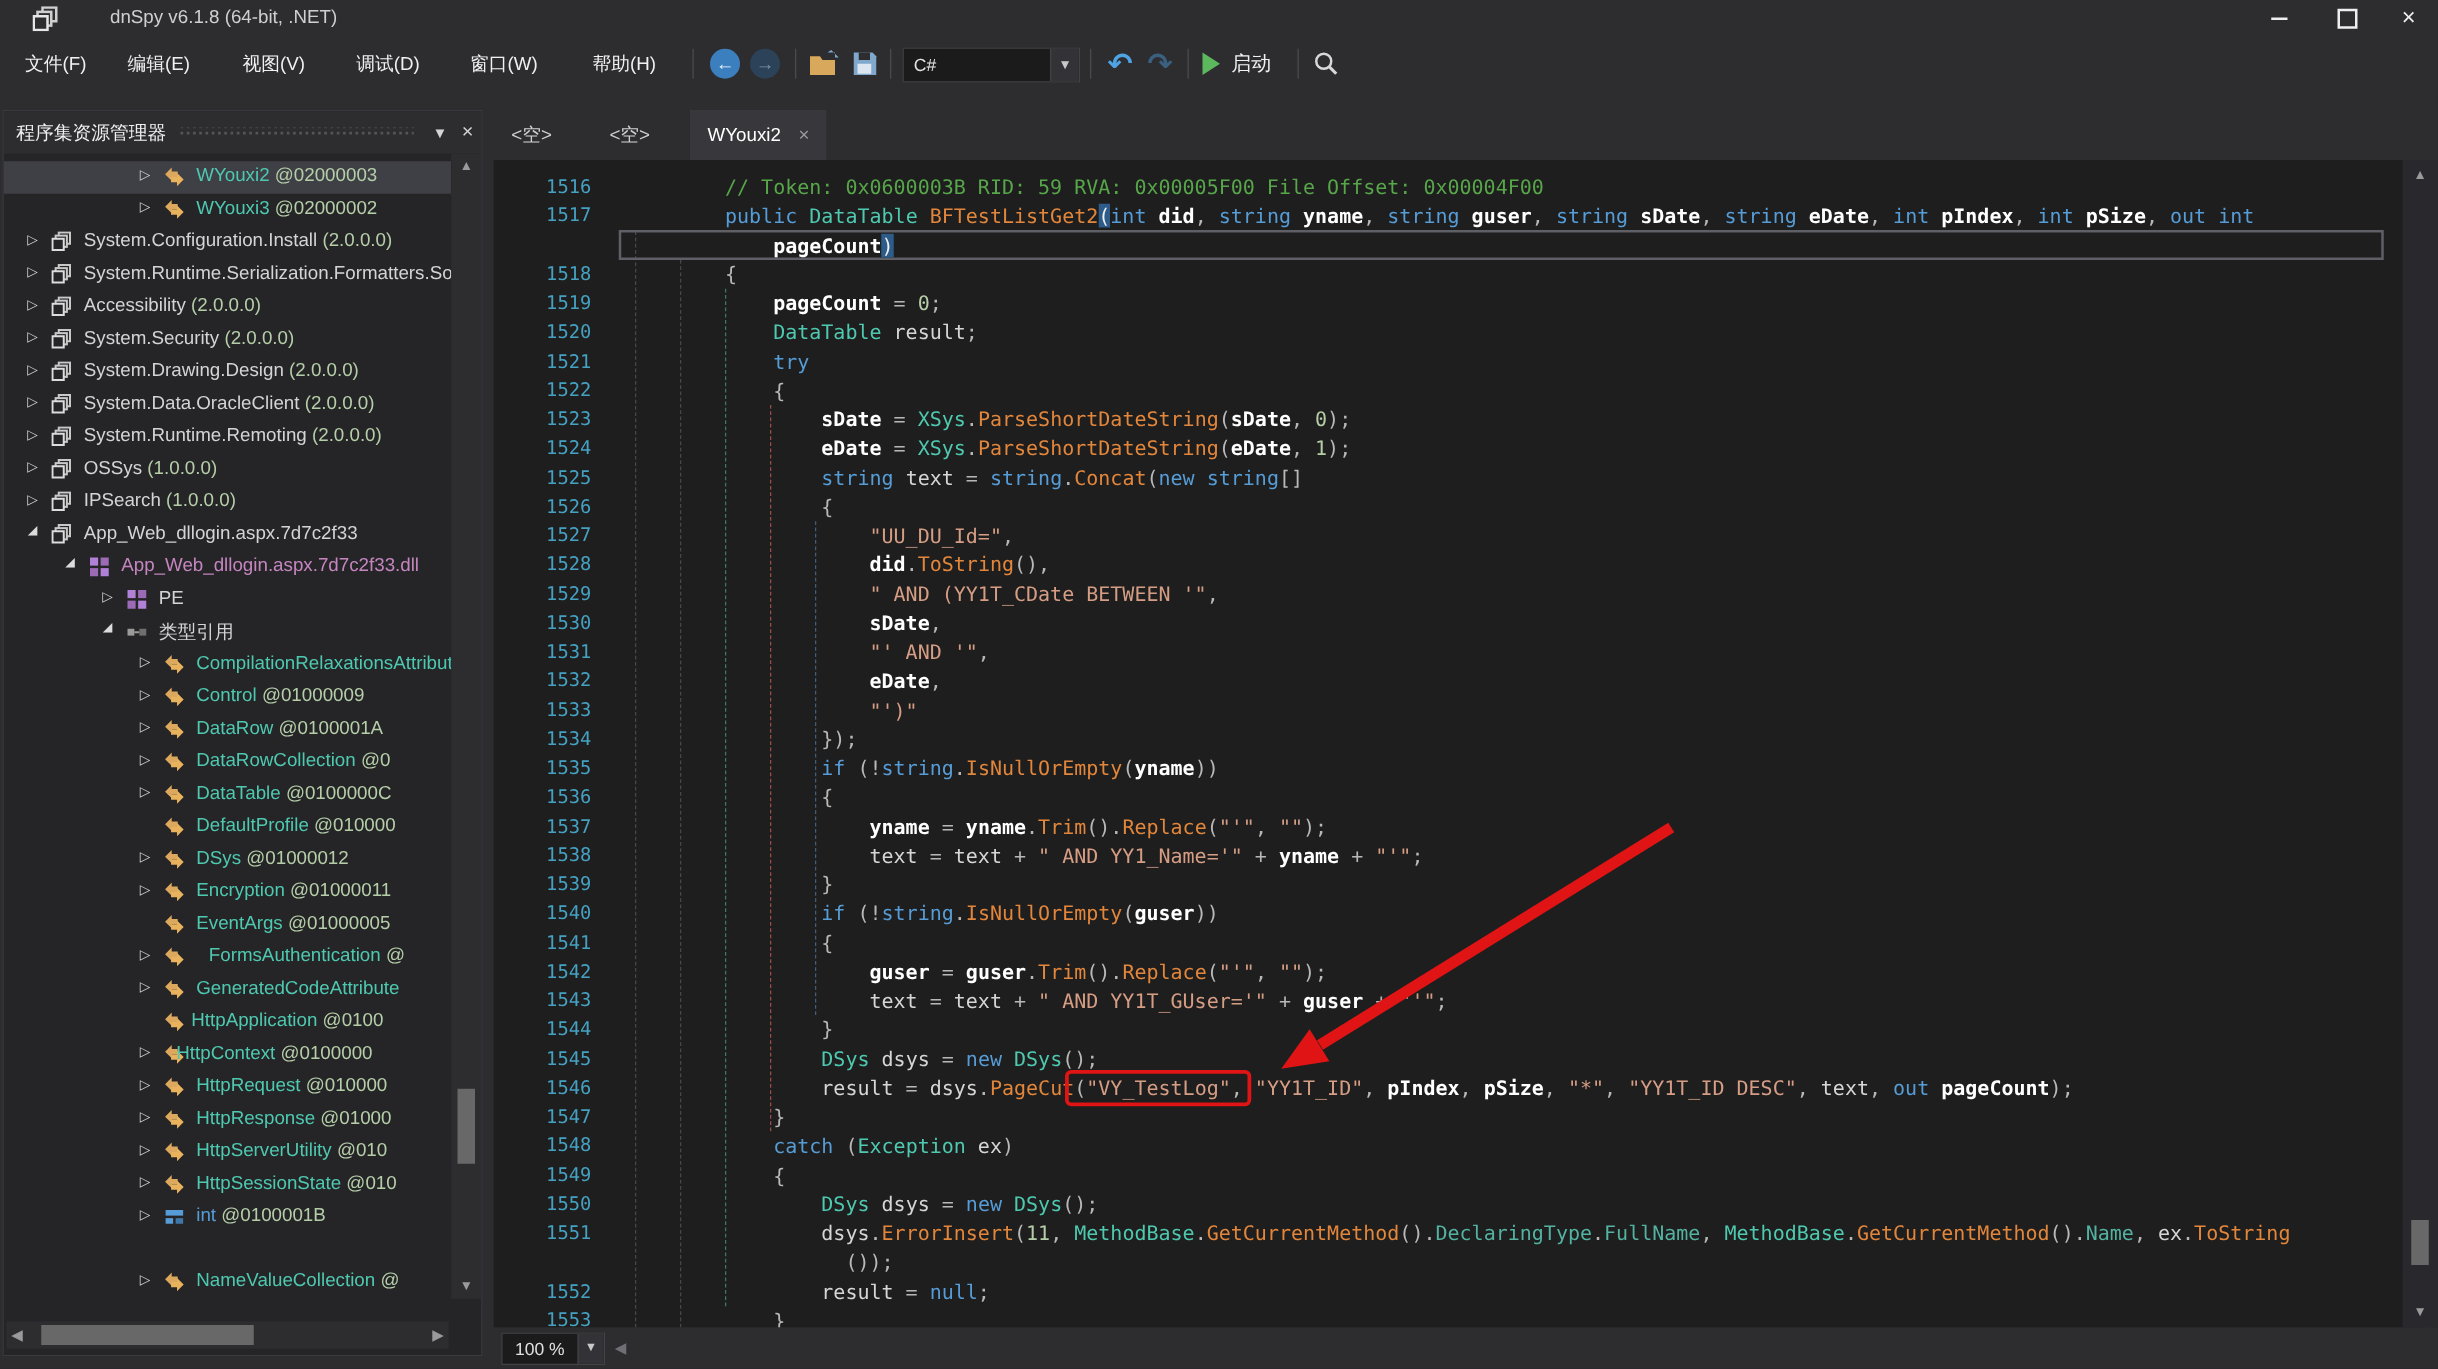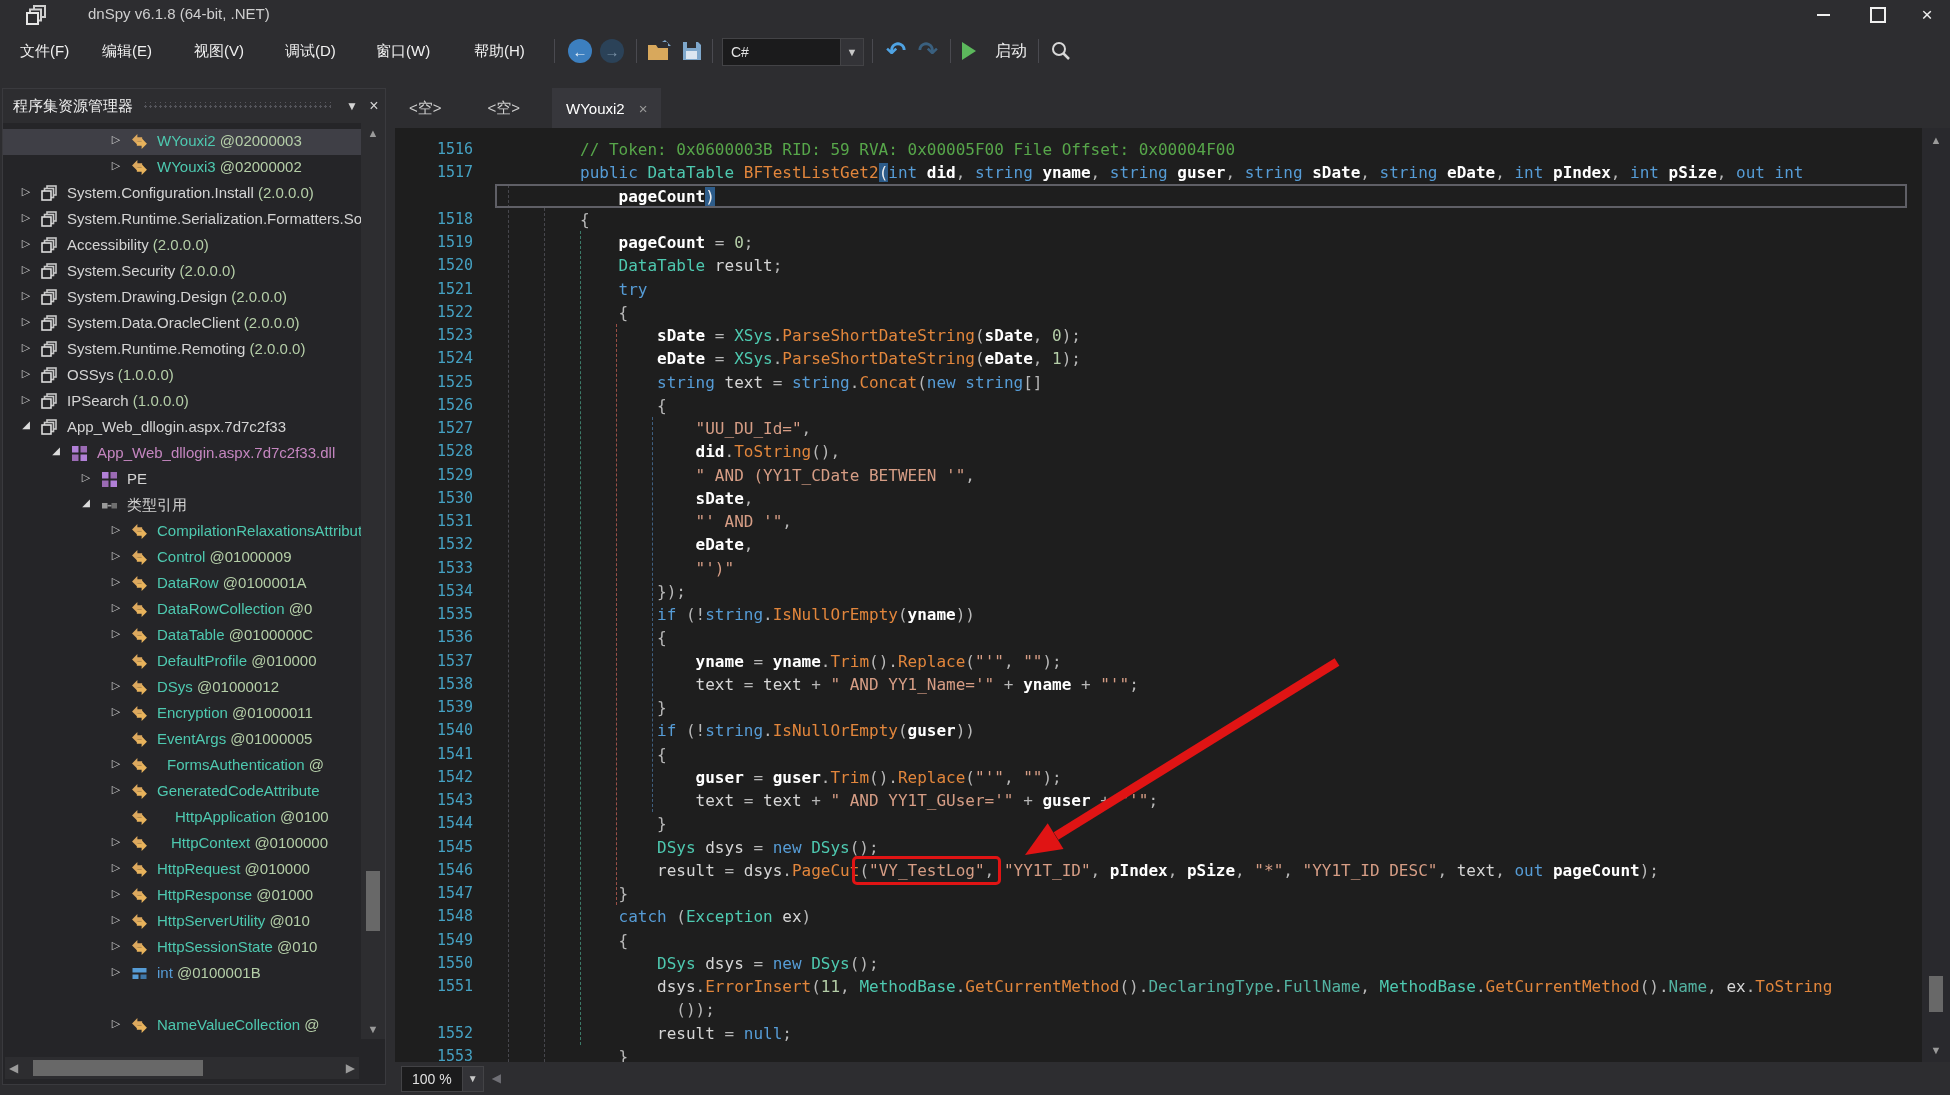--- a/index.html
+++ b/index.html
@@ -17,21 +17,21 @@
   .tb-sep{top:9px;width:1px;height:24px;background:#4a4a50;}
   .navcirc{top:9px;width:24px;height:24px;border-radius:50%;display:flex;align-items:center;justify-content:center;font-size:15px;font-weight:bold;}
   .nav-on{background:#3c7fbf;color:#eaf2fa;}
   .nav-off{background:#2b4258;color:#7b93a8;}
   #combo-lang{top:8px;width:140px;height:26px;background:#1b1b1c;border:1px solid #434346;display:flex;align-items:center;}
   #combo-lang .val{padding-left:8px;font-size:14px;color:#e4e4e4;flex:1;}
   #combo-lang .drop{width:22px;height:100%;border-left:1px solid #434346;background:#333337;display:flex;align-items:center;justify-content:center;color:#c8c8c8;font-size:11px;}
   .glyphbtn{top:7px;height:28px;display:flex;align-items:center;justify-content:center;}
   .undo-on{color:#4fa3e3;font-size:24px;font-weight:bold;}
   .redo-off{color:#3a607f;font-size:24px;font-weight:bold;}
-  #start-btn{top:7px;height:28px;display:flex;align-items:center;gap:19px;}
+  #start-btn{top:7px;height:28px;display:flex;align-items:center;gap:9px;}
   #start-btn .tri{width:0;height:0;border-left:14px solid #5cb85c;border-top:9px solid transparent;border-bottom:9px solid transparent;}
   #start-btn .lbl{color:#f0f0f0;font-size:16px;}
   
   #sidebar{left:2px;top:88px;width:384px;height:997px;background:#252528;border:1px solid #3a3a3e;box-sizing:border-box;}
   #side-header{left:0;top:0;width:100%;height:34px;display:flex;align-items:center;background:#2d2d30;}
   #side-title{font-size:15px;color:#f0f0f0;padding-left:10px;white-space:nowrap;}
   #side-grip{flex:1;height:8px;margin:0 10px;background-image:radial-gradient(#55555b 1px,transparent 1.2px);background-size:5px 5px;background-position:0 2px;}
   .side-hbtn{color:#d4d4d4;font-size:12px;width:22px;text-align:center;}
   #tree{left:0;top:34px;width:358px;height:916px;overflow:hidden;}
   .trow{position:absolute;left:0;width:358px;height:26px;}
@@ -366,29 +366,29 @@
               <path fill="#dca85e" d="M1 6 L6 1 L6 4 L10.5 4 L10.5 8 L6 8 L6 11 Z"></path>
               <path fill="#e8b35c" d="M15 10 L10 15 L10 12 L5.5 12 L5.5 8 L10 8 L10 5 Z"></path>
             </svg></span>
           <span class="lbl" style="left: 154px;"><span class="t-type">GeneratedCodeAttribute</span></span>
         </div>
         <div class="trow" style="top: 682px;">
           <span class="ticon" style="left: 128px;"><svg width="17" height="17" viewBox="0 0 16 16">
               <path fill="#dca85e" d="M1 6 L6 1 L6 4 L10.5 4 L10.5 8 L6 8 L6 11 Z"></path>
               <path fill="#e8b35c" d="M15 10 L10 15 L10 12 L5.5 12 L5.5 8 L10 8 L10 5 Z"></path>
             </svg></span>
-          <span class="lbl" style="left: 172px;"><span class="t-type">HttpApplication</span><span class="t-suf"> @0100</span></span>
+          <span class="lbl" style="left: 150px;"><span class="t-type">HttpApplication</span><span class="t-suf"> @0100</span></span>
         </div>
         <div class="trow" style="top: 708px;">
           <span class="exp" style="left: 106px;">▷</span>
           <span class="ticon" style="left: 128px;"><svg width="17" height="17" viewBox="0 0 16 16">
               <path fill="#dca85e" d="M1 6 L6 1 L6 4 L10.5 4 L10.5 8 L6 8 L6 11 Z"></path>
               <path fill="#e8b35c" d="M15 10 L10 15 L10 12 L5.5 12 L5.5 8 L10 8 L10 5 Z"></path>
             </svg></span>
-          <span class="lbl" style="left: 168px;"><span class="t-type">HttpContext</span><span class="t-suf"> @0100000</span></span>
+          <span class="lbl" style="left: 138px;"><span class="t-type">HttpContext</span><span class="t-suf"> @0100000</span></span>
         </div>
         <div class="trow" style="top: 734px;">
           <span class="exp" style="left: 106px;">▷</span>
           <span class="ticon" style="left: 128px;"><svg width="17" height="17" viewBox="0 0 16 16">
               <path fill="#dca85e" d="M1 6 L6 1 L6 4 L10.5 4 L10.5 8 L6 8 L6 11 Z"></path>
               <path fill="#e8b35c" d="M15 10 L10 15 L10 12 L5.5 12 L5.5 8 L10 8 L10 5 Z"></path>
             </svg></span>
           <span class="lbl" style="left: 154px;"><span class="t-type">HttpRequest</span><span class="t-suf"> @010000</span></span>
         </div>
         <div class="trow" style="top: 760px;">

